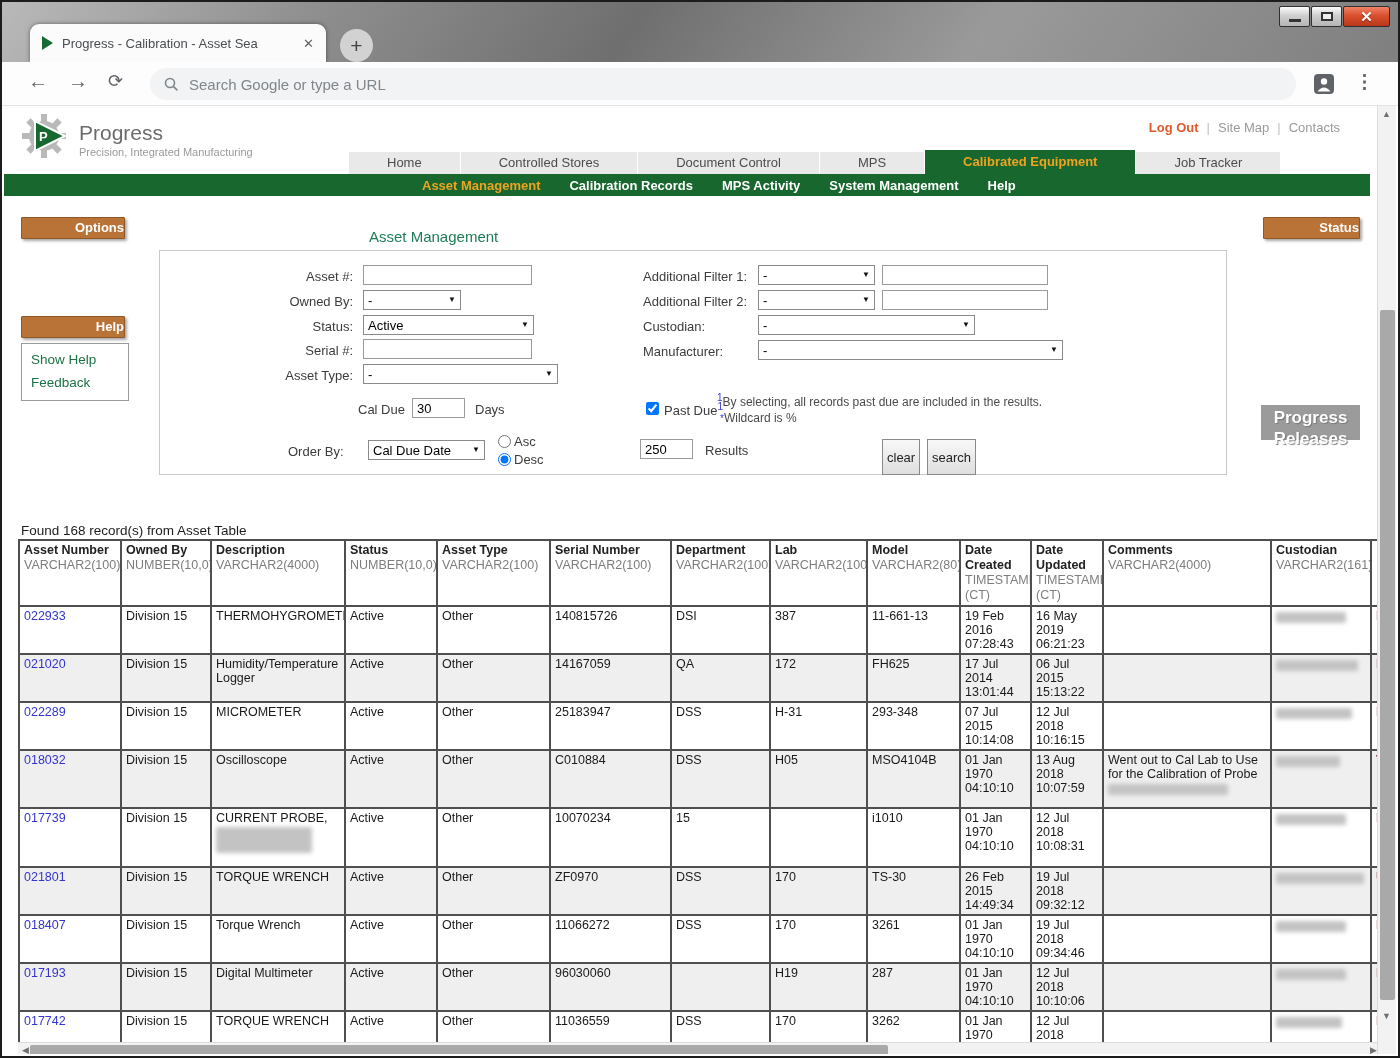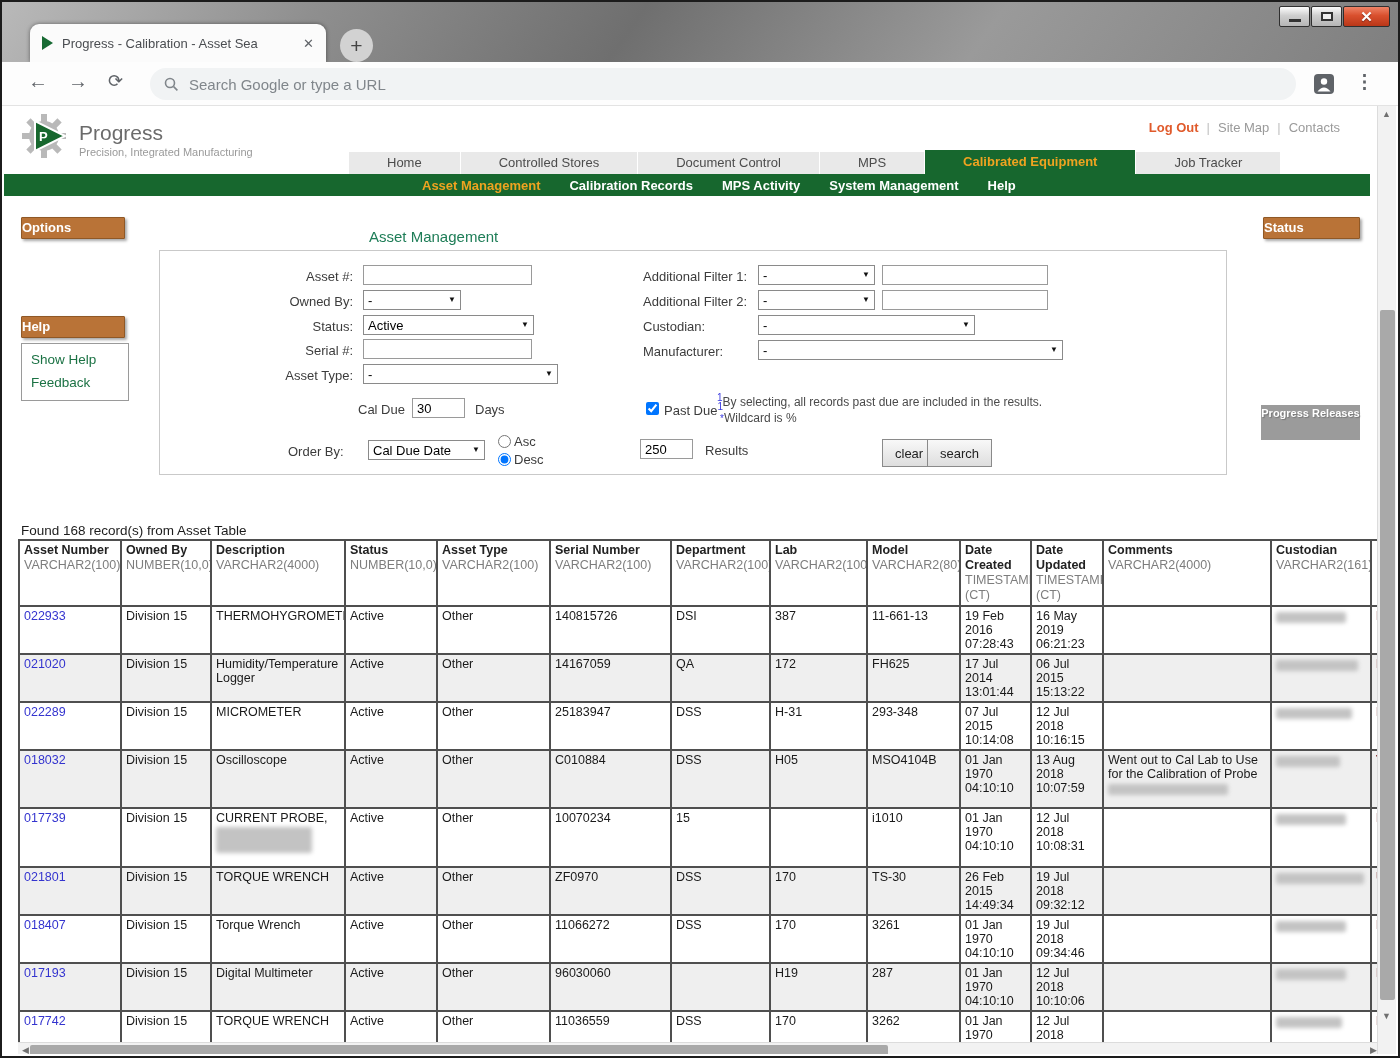--- a/index.html
+++ b/index.html
@@ -39,46 +39,46 @@
   .hlink.accent{color:#e05a2b;font-weight:bold}
   .hsep{color:#c0c0c0}
   .maintabs{position:absolute;left:345px;top:46px;height:22px;display:flex;align-items:flex-end}
   .mtab{height:22px;line-height:22px;padding:0 38px;background:#e9e9e9;font-size:13px;color:#4c4c4c;cursor:pointer;border-right:1px solid #fff}
   .mtab.on{background:#17672e;color:#efa320;font-weight:bold;height:24px;line-height:24px}
   .subnavbar{position:absolute;left:0;top:68px;width:1366px;height:22px;background:#17672e;display:flex;align-items:center;padding-left:418px}
   .snav{font-size:13px;font-weight:bold;color:#fff;margin-right:29px;cursor:pointer}
   .snav.on{color:#efa320}
   
   .panelhdr{position:absolute;width:104px;height:22px;background:#b97337;border:1px solid #8f5826;
-    color:#fff;font-weight:bold;font-size:13px;text-align:left;line-height:20px;box-shadow:2px 2px 3px rgba(0,0,0,.35);border-radius:1px}
+    color:#fff;font-weight:bold;font-size:13px;text-align:right;line-height:20px;box-shadow:2px 2px 3px rgba(0,0,0,.35);border-radius:1px}
   .wbtn{width:104px;height:24px;background:#fff;border:1px solid #c2c2c2;box-shadow:2px 2px 3px #c9c9c9;
     color:#1b7244;font-weight:bold;font-size:14px;text-align:center;line-height:22px;margin-bottom:5px;cursor:pointer;border-radius:1px}
   .optbtns{position:absolute;left:17px;top:140px}
   .helpbox{position:absolute;left:17px;top:237px;width:108px;height:58px;border:1px solid #9a9a9a;padding:5px 0 0 9px}
   .glink{color:#1b7244;font-size:13.5px;line-height:1.7;cursor:pointer}
   .statusbox{position:absolute;left:1257px;top:139px;width:99px;height:154px;border:1px solid #9a9a9a;padding:7px 0 0 7px;background:#fff}
   .slabel{font-size:12px;color:#6e6e6e}
   .sgreen{font-size:13.5px;color:#1b7244;margin:2px 0 10px 2px;cursor:pointer}
   .releases{position:absolute;left:1257px;top:299px;width:99px;height:35px;background:#9b9b9b;color:#fff;
-    font-weight:bold;font-size:11px;text-align:center;line-height:1.25;padding-top:2px;cursor:pointer;text-shadow:1px 1px 1px #777}
+    font-weight:bold;font-size:17px;text-align:center;line-height:1.25;padding-top:2px;cursor:pointer;text-shadow:1px 1px 1px #777}
   .rd{display:inline-block;background:#c3c3c3;border-radius:2px;filter:blur(2px)}
   
   .formtitle{position:absolute;left:365px;top:122px;font-size:15px;color:#1e7d57}
   .formbox{position:absolute;left:155px;top:144px;width:1068px;height:225px;border:1px solid #c9c9c9}
   .lbl{position:absolute;font-size:13px;color:#3c3c3c;white-space:nowrap}
   .lbl.r{width:153px;left:40px;text-align:right}
   .ti{position:absolute;height:20px;border:1px solid #9a9a9a;font:13px "Liberation Sans",sans-serif;padding:0 4px;background:#fff}
   .selwrap{position:absolute;height:20px}
   .selwrap select{appearance:none;-webkit-appearance:none;width:100%;height:20px;border:1px solid #8a8a8a;border-radius:0;
     background:#fff;font:13px "Liberation Sans",sans-serif;padding:0 16px 0 4px}
   .caret{position:absolute;right:5px;top:5px;font-size:8px;color:#111;pointer-events:none}
   .sup{color:#3a3adf;font-size:10px;vertical-align:super}
   .note{position:absolute;font-size:12px;color:#4a4a4a;white-space:nowrap}
-  .fbtn{position:absolute;height:28px;border:1px solid #8a8a8a;background:linear-gradient(#f8f8f8,#dedede);
-    font:13px "Liberation Sans",sans-serif;color:#222;padding:0 12px;cursor:pointer}
+  .fbtn{position:absolute;height:36px;border:1px solid #8a8a8a;background:linear-gradient(#f8f8f8,#dedede);
+    font:13px "Liberation Sans",sans-serif;color:#222;padding:0 4px;cursor:pointer}
   .chk,.rad{position:absolute;margin:0}
   
   .found{position:absolute;left:17px;top:417px;font-size:13.5px;color:#1c1c1c}
   .tablewrap{position:absolute;left:14px;top:433px;width:1366px;height:503px;overflow:hidden}
   table{border-collapse:collapse;table-layout:fixed;width:1386px}
   th,td{border:2px solid #4f4f4f;padding:2px 4px;vertical-align:top;text-align:left;font-size:12.5px;color:#1a1a1a;overflow:hidden}
   th{height:60px;background:#fff}
   .ct{font-weight:bold;color:#222;line-height:1.2}
   .cy{font-weight:normal;color:#7d7d7d;line-height:1.2}
   tr.alt td{background:#efefef}

